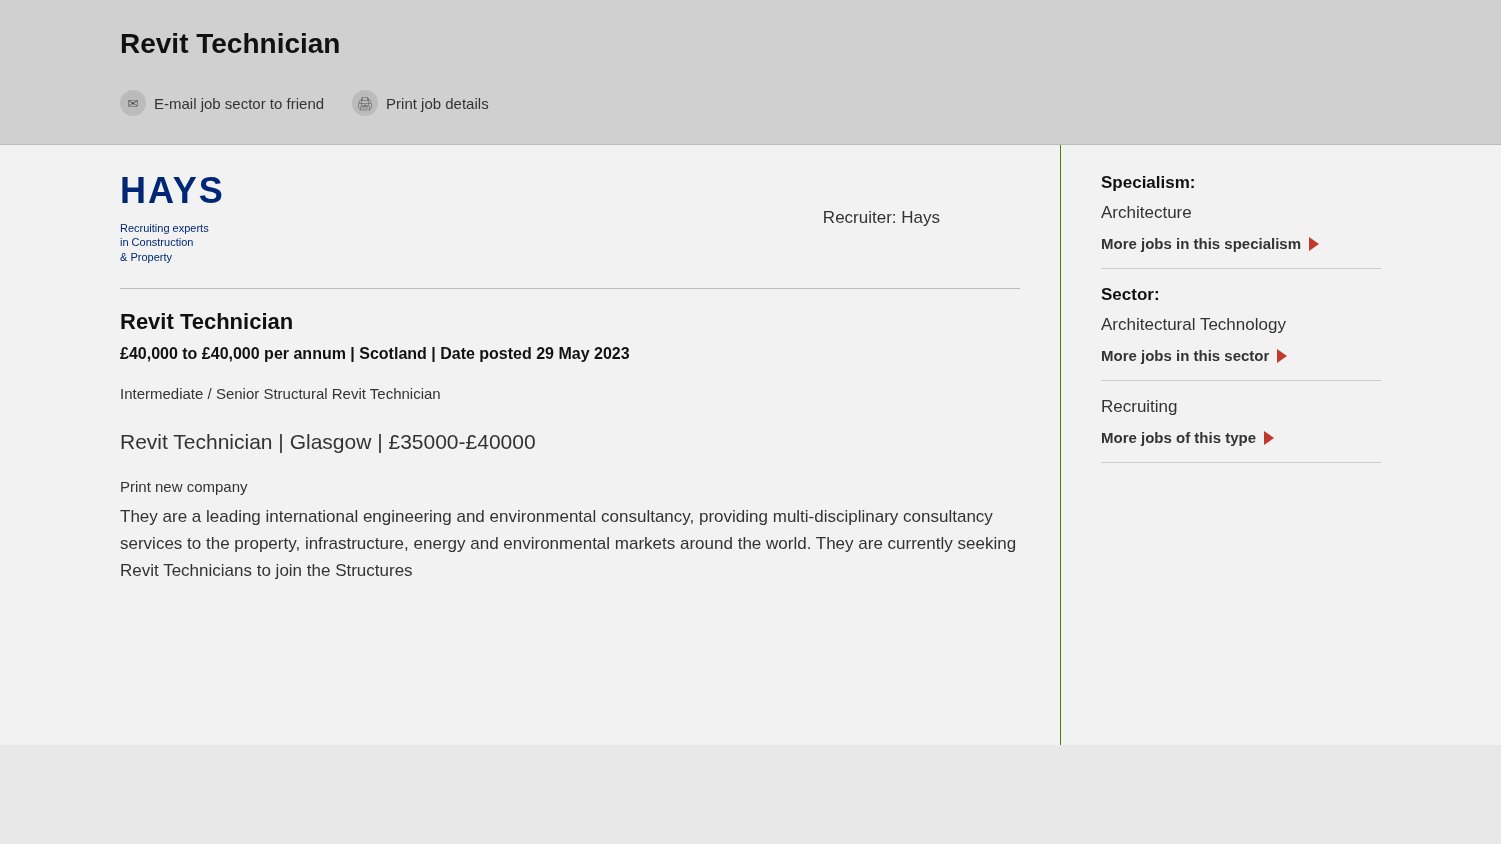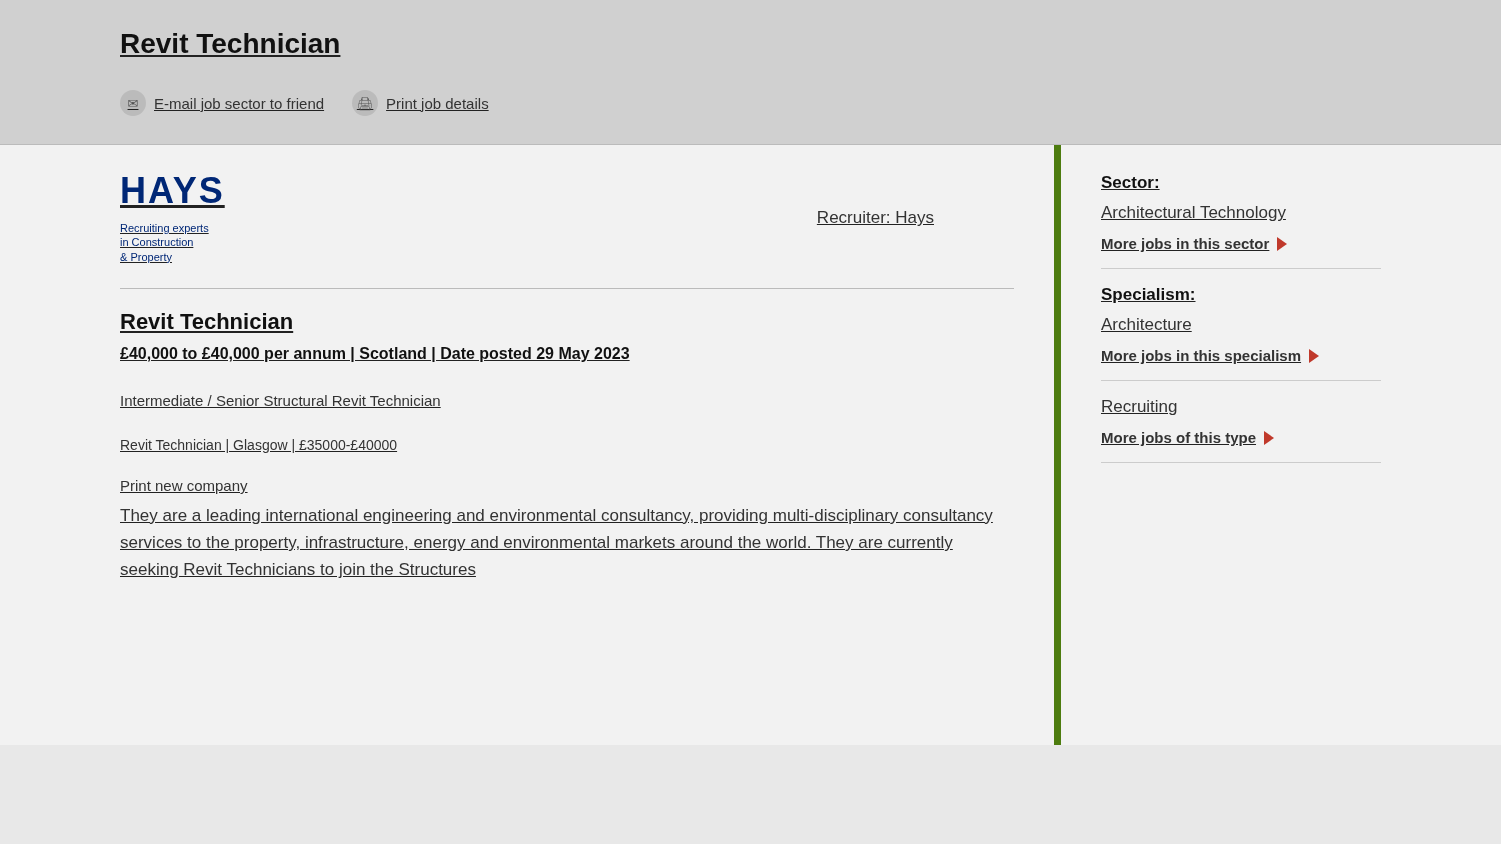--- a/index.html
+++ b/index.html
@@ -12,21 +12,20 @@
       font-family: Arial, Helvetica, sans-serif;
       background: #e8e8e8;
       color: #222;
       font-size: 16px;
     }
 
     .page-wrapper {
       max-width: 1501px;
       margin: 0 auto;
       background: #ffffff;
-      text-decoration: underline;
     }
 
     
     .header-section {
       background: #d0d0d0;
       padding: 28px 120px 28px 120px;
       border-bottom: 1px solid #bbb;
     }
 
     .job-title-main {
@@ -70,21 +69,21 @@
       display: flex;
       padding: 0 120px;
       gap: 0;
       background: #f2f2f2;
     }
 
     
     .job-details {
       flex: 1;
       padding: 28px 40px 40px 0;
-      border-right: 7px solid #4d7c0f;
+      border-right: 1px solid #4d7c0f;
       min-height: 600px;
     }
 
     .recruiter-section {
       display: flex;
       align-items: center;
       gap: 40px;
       margin-bottom: 24px;
     }
 
@@ -125,31 +124,31 @@
       font-size: 22px;
       font-weight: bold;
       color: #111;
       margin-bottom: 10px;
     }
 
     .job-meta {
       font-size: 16px;
       font-weight: bold;
       color: #111;
-      margin-bottom: 29px;
+      margin-bottom: 22px;
     }
 
     .job-subtitle {
       font-size: 15px;
       color: #333;
       margin-bottom: 28px;
     }
 
     .job-location-salary {
-      font-size: 14px;
+      font-size: 21px;
       color: #333;
       margin-bottom: 24px;
     }
 
     .job-description-heading {
       font-size: 15px;
       font-weight: normal;
       color: #333;
       margin-bottom: 8px;
     }
@@ -263,40 +262,40 @@
 
       <p class="job-description-heading">Print new company</p>
 
       <p class="job-description-body">They are a leading international engineering and environmental consultancy, providing multi-disciplinary consultancy services to the property, infrastructure, energy and environmental markets around the world. They are currently seeking Revit Technicians to join the Structures</p>
 
     </div>
 
     <div class="sidebar">
 
       <div class="sidebar-section">
+        <div class="sidebar-label">Specialism:</div>
+        <div class="sidebar-value">Architecture</div>
+        <a class="sidebar-link">
+          <span>More jobs in this specialism</span>
+          <span class="arrow-icon"></span>
+        </a>
+        <hr class="sidebar-divider">
+      </div>
+
+      <div class="sidebar-section">
         <div class="sidebar-label">Sector:</div>
         <div class="sidebar-value">Architectural Technology</div>
         <a class="sidebar-link">
           <span>More jobs in this sector</span>
           <span class="arrow-icon"></span>
         </a>
         <hr class="sidebar-divider">
       </div>
 
       <div class="sidebar-section">
-        <div class="sidebar-label">Specialism:</div>
-        <div class="sidebar-value">Architecture</div>
-        <a class="sidebar-link">
-          <span>More jobs in this specialism</span>
-          <span class="arrow-icon"></span>
-        </a>
-        <hr class="sidebar-divider">
-      </div>
-
-      <div class="sidebar-section">
         <div class="sidebar-value">Recruiting</div>
         <a class="sidebar-link">
           <span>More jobs of this type</span>
           <span class="arrow-icon"></span>
         </a>
         <hr class="sidebar-divider">
       </div>
 
     </div>
 

